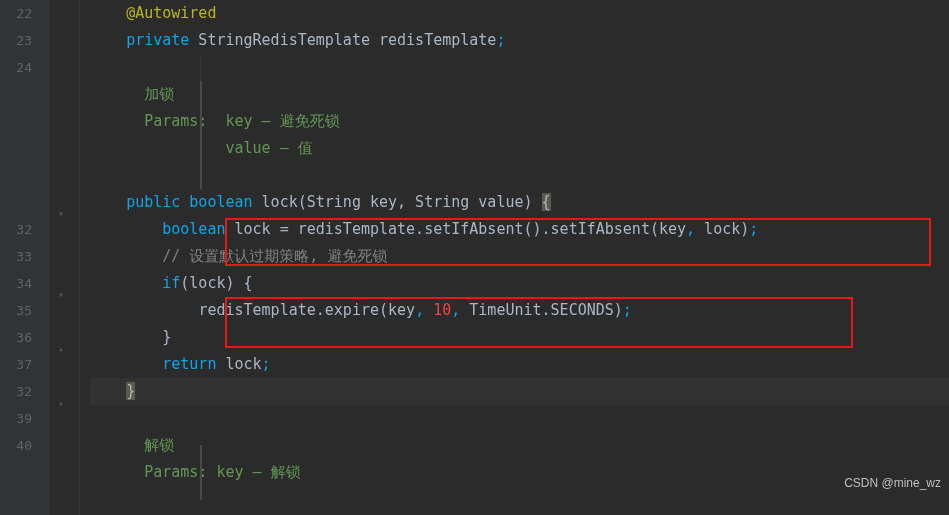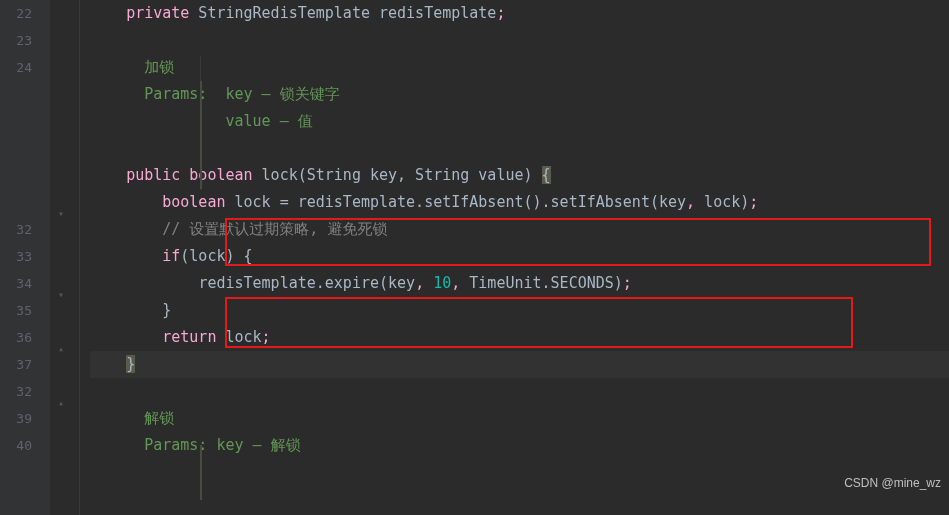--- a/index.html
+++ b/index.html
@@ -44,23 +44,23 @@
   color: #555;
   font-size: 10px;
 }
 .code {
   flex: 1;
   padding-left: 10px;
   position: relative;
 }
 .line { height: 27px; white-space: pre; position: relative; }
 .hl-line { background: #323232; }
-.kw { color: #f9a8d4; }
+.kw { color: #0ea5e9; }
 .annot { color: #bbb529; }
-.num { color: #14b8a6; }
+.num { color: #ef4444; }
 .comment { color: #808080; }
 .doc { color: #629755; font-style: normal; }
 .doc-dash { color: #629755; }
 .doc-bar {
   position: absolute;
   left: 120px;
   top: 0;
   bottom: 0;
   width: 2px;
   background: #4a4a42;
@@ -120,25 +120,26 @@
   <div class="fold-col">
     <div class="fold-mark" style="top:200px">▾</div>
     <div class="fold-mark" style="top:281px">▾</div>
     <div class="fold-mark" style="top:335px">▴</div>
     <div class="fold-mark" style="top:389px">▴</div>
   </div>
 
   <div class="code">
     <div class="indent-bar ib1" style="top:56px;height:134px"></div>
 
+    <div class="line">    <span class="annot">@Autowired</span></div>
     <div class="line">    <span class="kw">private</span><span> StringRedisTemplate redisTemplate</span><span class="kw">;</span></div>
     <div class="line"></div>
 
     <div class="line">      <span class="doc">加锁</span></div>
-    <div class="line">      <span class="doc">Params:</span>  <span class="doc">key</span><span class="doc-dash"> – </span><span class="doc">锁关键字</span></div>
+    <div class="line">      <span class="doc">Params:</span>  <span class="doc">key</span><span class="doc-dash"> – </span><span class="doc">避免死锁</span></div>
     <div class="line">               <span class="doc">value</span><span class="doc-dash"> – </span><span class="doc">值</span></div>
     <div class="line"></div>
 
     <div class="line">    <span class="kw">public</span><span class="kw"> boolean </span><span>lock</span><span>(String key, String value) </span><span class="caret">{</span></div>
     <div class="line">        <span class="kw">boolean</span><span> lock = redisTemplate.setIfAbsent().setIfAbsent(key</span><span class="kw">, </span><span>lock)</span><span class="kw">;</span></div>
     <div class="line">        <span class="comment">// 设置默认过期策略, 避免死锁</span></div>
     <div class="line">        <span class="kw">if</span><span>(lock) {</span></div>
     <div class="line">            <span>redisTemplate.expire(key</span><span class="kw">, </span><span class="num">10</span><span class="kw">, </span><span>TimeUnit.SECONDS)</span><span class="kw">;</span></div>
     <div class="line">        <span>}</span></div>
     <div class="line">        <span class="kw">return</span><span> lock</span><span class="kw">;</span></div>

